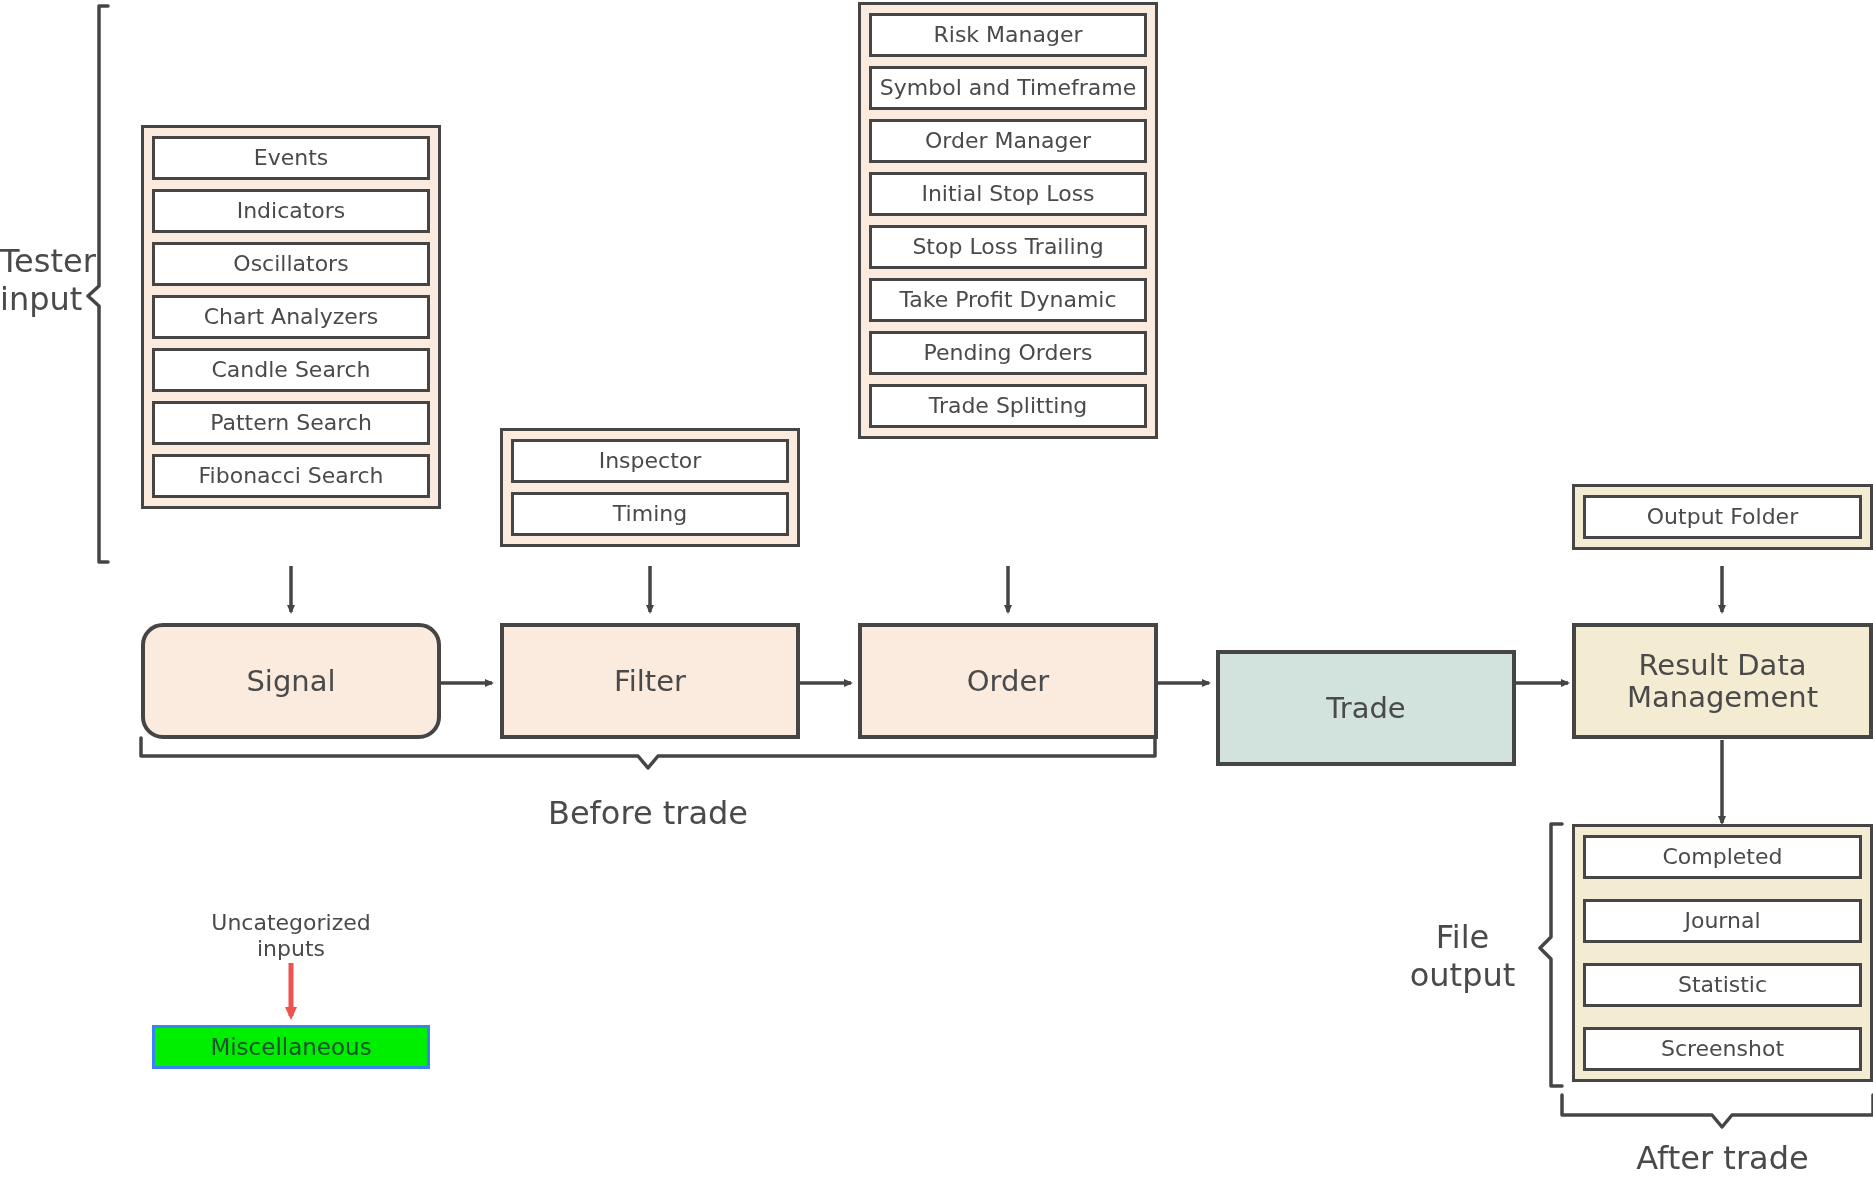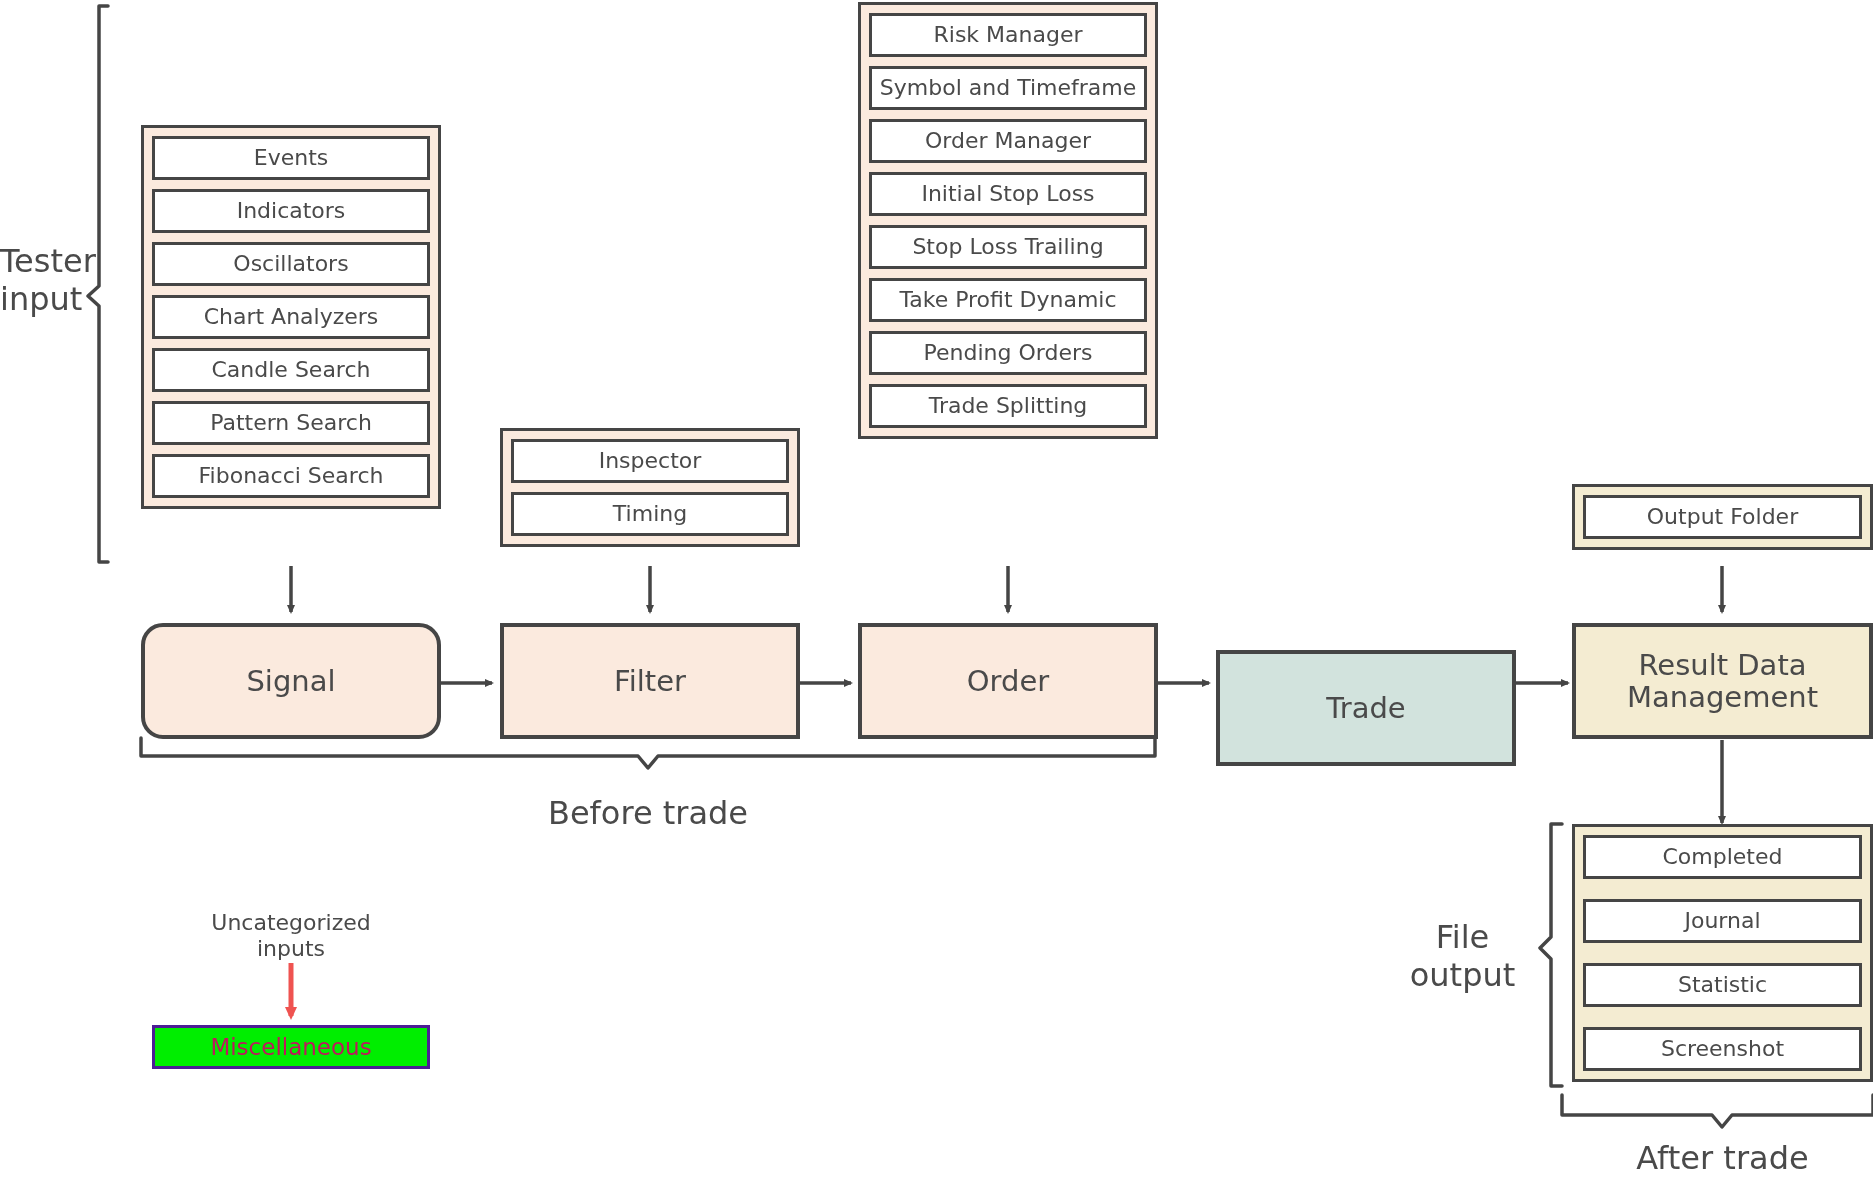--- a/index.html
+++ b/index.html
@@ -48,26 +48,26 @@
     color: #4a4a4a;
     font-size: 29px;
     line-height: 1.12;
   }
   .proc.peach { background: #fbeade; }
   .proc.teal  { background: #d2e3dd; }
   .proc.cream { background: #f4ecd2; }
 
   .misc {
     position: absolute;
-    border: 3px solid #4c1d95;
+    border: 3px solid #3b82f6;
     background: #00ee00;
     display: flex;
     align-items: center;
     justify-content: center;
-    color: #be185d;
+    color: #14532d;
     font-size: 23px;
   }
 
   
   .caption {
     position: absolute;
     color: #4a4a4a;
     font-size: 32px;
     line-height: 1.18;
     text-align: center;

